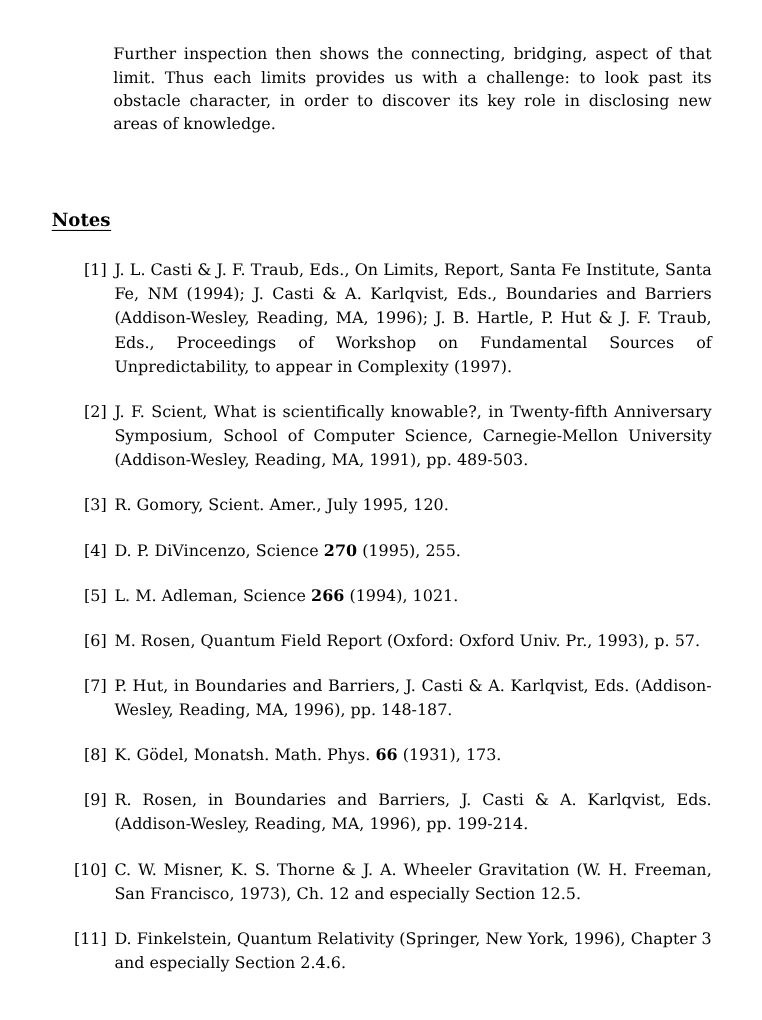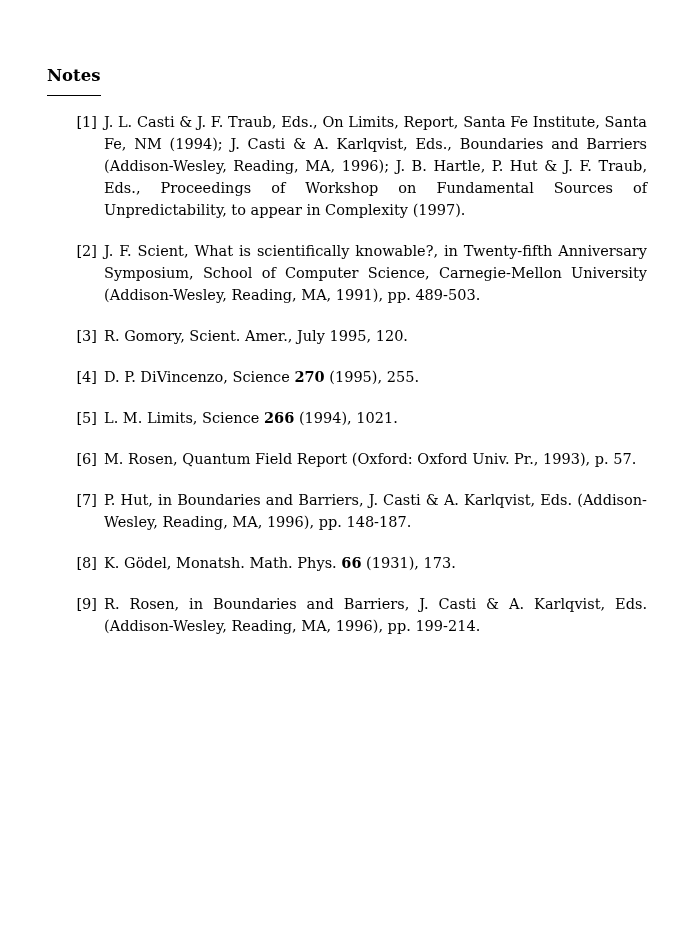--- a/index.html
+++ b/index.html
@@ -19,21 +19,21 @@
     line-height: 21px;
     text-align: justify;
   }
   .notes-heading {
     margin: 66px 0 0 47px;
     font-size: 16.5px;
     font-weight: bold;
   }
   .notes-heading .underline {
     border-bottom: 1.6px solid #000000;
-    padding-bottom: 10px;
+    padding-bottom: 0;
     margin-top: 24px;
   }
   .refs {
     margin: 26px 46px 0 67px;
   }
   .ref-item {
     display: flex;
     font-size: 14.5px;
     line-height: 22px;
     margin-bottom: 19px;
@@ -49,20 +49,21 @@
     text-align: justify;
   }
   .seg-i { }
   .seg-b { font-weight: bold; }
 </style>
 </head>
 <body>
 
 <div class="page">
 
+  <p class="intro">Further inspection then shows the connecting, bridging, aspect of that limit. Thus each limits provides us with a challenge: to look past its obstacle character, in order to discover its key role in disclosing new areas of knowledge.</p>
 
   <h2 class="notes-heading">
     <span class="underline">Notes</span>
   </h2>
 
   <div class="refs">
       <div class="ref-item">
         <span class="ref-label">[1]</span>
         <span class="ref-text"><span>J. L. Casti &amp; J. F. Traub, Eds., </span><span class="seg-i">On Limits</span><span>, Report, Santa Fe Institute, Santa Fe, NM (1994); J. Casti &amp; A. Karlqvist, Eds., </span><span class="seg-i">Boundaries and Barriers</span><span> (Addison-Wesley, Reading, MA, 1996); J. B. Hartle, P. Hut &amp; J. F. Traub, Eds., Proceedings of Workshop on </span><span class="seg-i">Fundamental Sources of Unpredictability</span><span>, to appear in </span><span class="seg-i">Complexity</span><span> (1997).</span></span>
       </div>
@@ -73,33 +74,41 @@
       <div class="ref-item">
         <span class="ref-label">[3]</span>
         <span class="ref-text"><span>R. Gomory, </span><span class="seg-i">Scient. Amer.</span><span>, July 1995, 120.</span></span>
       </div>
       <div class="ref-item">
         <span class="ref-label">[4]</span>
         <span class="ref-text"><span>D. P. DiVincenzo, </span><span class="seg-i">Science</span><span> </span><span class="seg-b">270</span><span> (1995), 255.</span></span>
       </div>
       <div class="ref-item">
         <span class="ref-label">[5]</span>
-        <span class="ref-text"><span>L. M. Limits, </span><span class="seg-i">Science</span><span> </span><span class="seg-b">266</span><span> (1994), 1021.</span></span>
+        <span class="ref-text"><span>L. M. Adleman, </span><span class="seg-i">Science</span><span> </span><span class="seg-b">266</span><span> (1994), 1021.</span></span>
       </div>
       <div class="ref-item">
         <span class="ref-label">[6]</span>
         <span class="ref-text"><span>M. Rosen, </span><span class="seg-i">Quantum Field Report</span><span> (Oxford: Oxford Univ. Pr., 1993), p. 57.</span></span>
       </div>
       <div class="ref-item">
         <span class="ref-label">[7]</span>
         <span class="ref-text"><span>P. Hut, in </span><span class="seg-i">Boundaries and Barriers</span><span>, J. Casti &amp; A. Karlqvist, Eds. (Addison-Wesley, Reading, MA, 1996), pp. 148-187.</span></span>
       </div>
       <div class="ref-item">
         <span class="ref-label">[8]</span>
         <span class="ref-text"><span>K. Gödel, Monatsh. Math. Phys. </span><span class="seg-b">66</span><span> (1931), 173.</span></span>
       </div>
       <div class="ref-item">
         <span class="ref-label">[9]</span>
         <span class="ref-text"><span>R. Rosen, in </span><span class="seg-i">Boundaries and Barriers</span><span>, J. Casti &amp; A. Karlqvist, Eds. (Addison-Wesley, Reading, MA, 1996), pp. 199-214.</span></span>
       </div>
+      <div class="ref-item">
+        <span class="ref-label">[10]</span>
+        <span class="ref-text"><span>C. W. Misner, K. S. Thorne &amp; J. A. Wheeler </span><span class="seg-i">Gravitation</span><span> (W. H. Freeman, San Francisco, 1973), Ch. 12 and especially Section 12.5.</span></span>
+      </div>
+      <div class="ref-item">
+        <span class="ref-label">[11]</span>
+        <span class="ref-text"><span>D. Finkelstein, </span><span class="seg-i">Quantum Relativity</span><span> (Springer, New York, 1996), Chapter 3 and especially Section 2.4.6.</span></span>
+      </div>
     </div>
 
 </div>
 
 </body></html>

